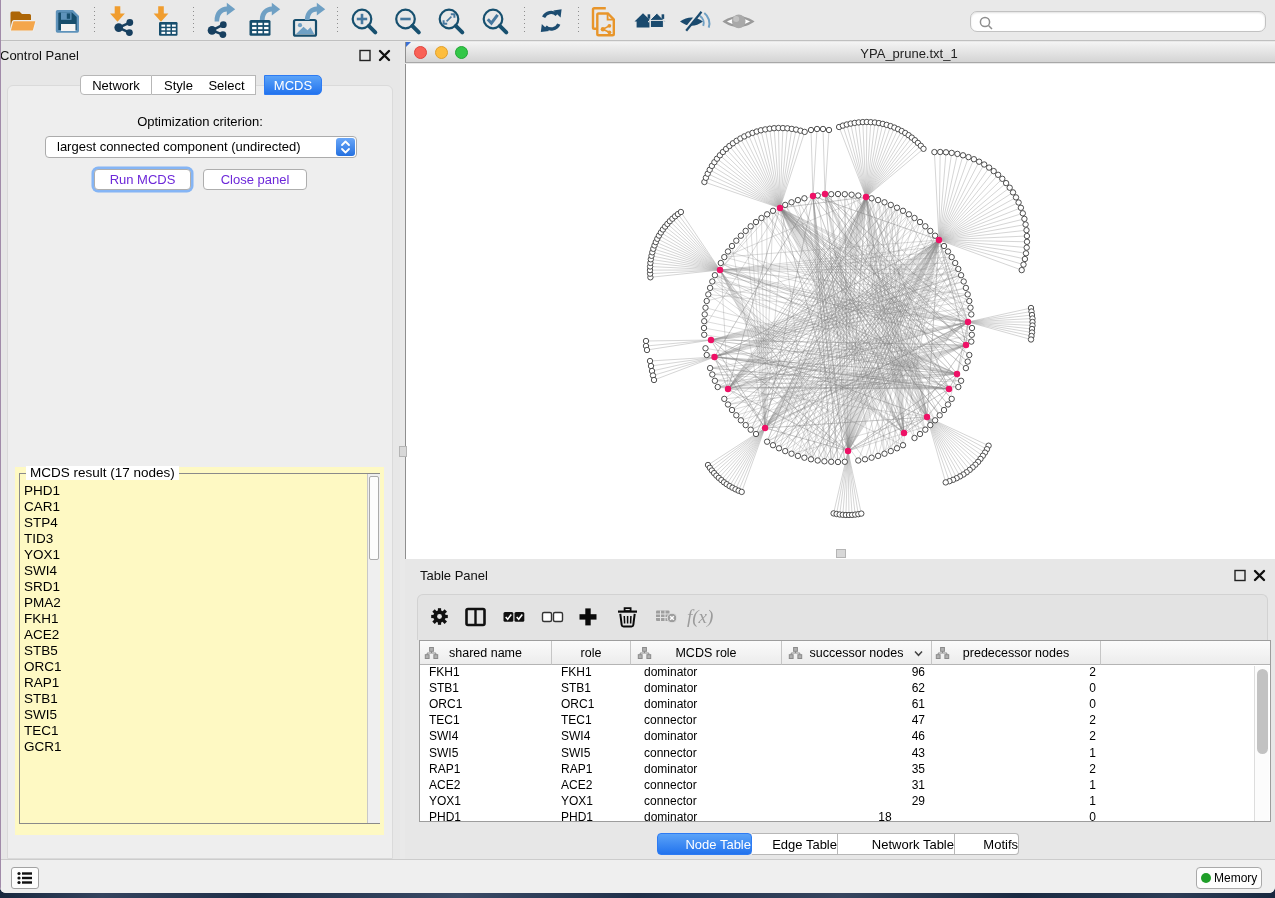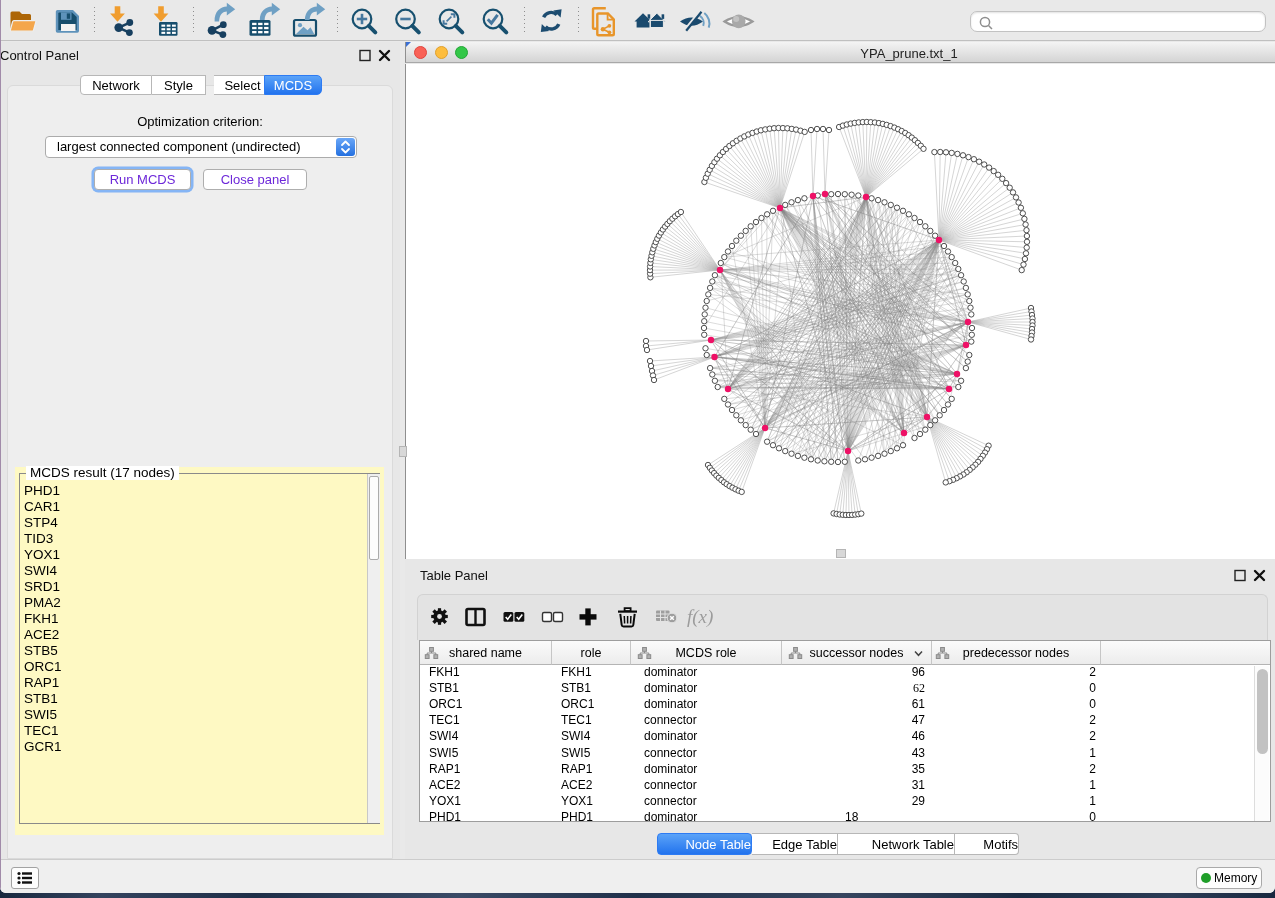--- a/index.html
+++ b/index.html
@@ -208,21 +208,21 @@
 <div id="cpanel">
   <div class="ptitle abs" style="left:0; top:6px;">Control Panel</div>
   <svg class="abs" style="left:358px; top:7px;" width="36" height="14" viewBox="0 0 36 14">
     <rect x="2" y="1.5" width="10" height="10" fill="none" stroke="#222" stroke-width="1.4"></rect>
     <path d="M22 2 L31 11 M31 2 L22 11" stroke="#111" stroke-width="2.4" stroke-linecap="round"></path>
   </svg>
   <div id="cp-inner"></div>
   <div class="tabrow" style="left:0;top:33px;width:400px;">
     <div class="tab" style="left:80px; width:72px; border-left:1px solid #b7b7b7; border-radius:4px 0 0 4px;">Network</div>
     <div class="tab" style="left:152px; width:54px;">Style</div>
-    <div class="tab" style="left:214px; width:58px;">Select</div>
+    <div class="tab" style="left:198px; width:58px;">Select</div>
     <div class="tab tabsel" style="left:264px; width:58px; border-radius:0 5px 5px 0 !important;">MCDS</div>
   </div>
   <div class="abs" style="left:0px; top:72px; width:400px; text-align:center; font-size:13px; color:#000;">Optimization criterion:</div>
   <div id="dropdown">largest connected component (undirected)
     <div id="stepper">
       <svg width="19" height="18" viewBox="0 0 19 18">
         <path d="M6 7 L9.5 3.5 L13 7" fill="none" stroke="#fff" stroke-width="1.8" stroke-linecap="round" stroke-linejoin="round"></path>
         <path d="M6 11 L9.5 14.5 L13 11" fill="none" stroke="#fff" stroke-width="1.8" stroke-linecap="round" stroke-linejoin="round"></path>
       </svg>
     </div>
@@ -1208,21 +1208,21 @@
             <span class="td" style="left:9px;">FKH1</span>
             <span class="td" style="left:141px;">FKH1</span>
             <span class="td" style="left:224px;">dominator</span>
             <span class="td" style="left:425px; width:80px; text-align:right;">96</span>
             <span class="td" style="left:596px; width:80px; text-align:right;">2</span>
           </div>
           <div class="tr" style="left:0; top:38.7px; width:850px;">
             <span class="td" style="left:9px;">STB1</span>
             <span class="td" style="left:141px;">STB1</span>
             <span class="td" style="left:224px;">dominator</span>
-            <span class="td" style="left:425px; width:80px; text-align:right;font-family:Liberation Serif, serif;">62</span>
+            <span class="td" style="left:425px; width:80px; text-align:right;">62</span>
             <span class="td" style="left:596px; width:80px; text-align:right;">0</span>
           </div>
           <div class="tr" style="left:0; top:54.900000000000006px; width:850px;">
             <span class="td" style="left:9px;">ORC1</span>
             <span class="td" style="left:141px;">ORC1</span>
             <span class="td" style="left:224px;">dominator</span>
             <span class="td" style="left:425px; width:80px; text-align:right;">61</span>
             <span class="td" style="left:596px; width:80px; text-align:right;">0</span>
           </div>
           <div class="tr" style="left:0; top:71.10000000000001px; width:850px;">
@@ -1264,21 +1264,21 @@
             <span class="td" style="left:9px;">YOX1</span>
             <span class="td" style="left:141px;">YOX1</span>
             <span class="td" style="left:224px;">connector</span>
             <span class="td" style="left:425px; width:80px; text-align:right;">29</span>
             <span class="td" style="left:596px; width:80px; text-align:right;">1</span>
           </div>
           <div class="tr" style="left:0; top:168.29999999999998px; width:850px;">
             <span class="td" style="left:9px;">PHD1</span>
             <span class="td" style="left:141px;">PHD1</span>
             <span class="td" style="left:224px;">dominator</span>
-            <span class="td" style="left:425px; width:80px; text-align:left;">18</span>
+            <span class="td" style="left:425px; width:80px; text-align:center;">18</span>
             <span class="td" style="left:596px; width:80px; text-align:right;">0</span>
           </div>
         </div>
     <div id="tscroll">
           <div id="tthumb"></div>
         </div>
   </div>
 
   <div class="btab tabsel" style="left:252px; top:274px; width:95px;">Node Table</div>
   <div class="btab" style="left:347px; top:274px; width:86px;">Edge Table</div>

